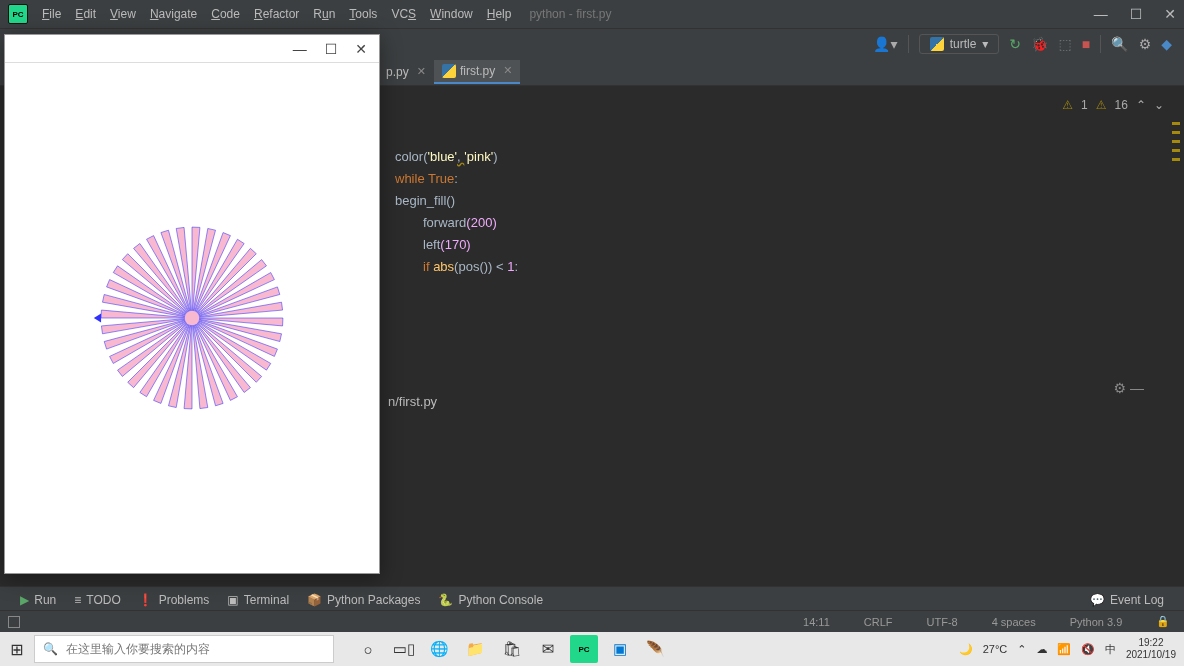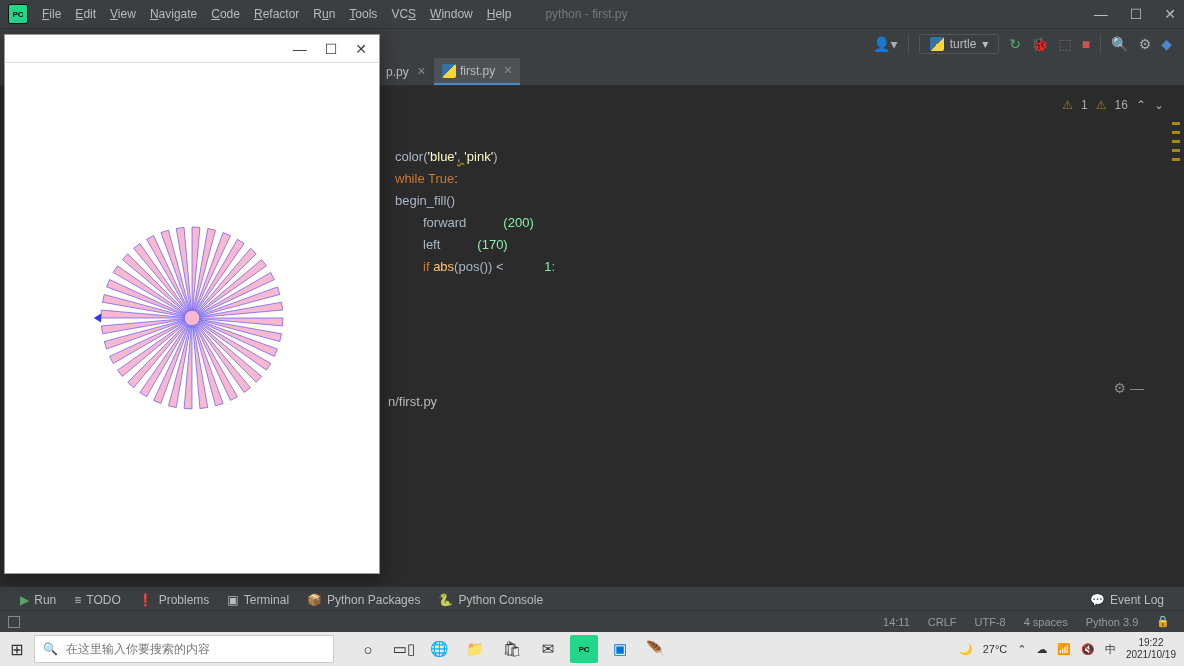--- a/index.html
+++ b/index.html
@@ -3,58 +3,58 @@
 <meta charset="utf-8">
 <style>
 * { margin:0; padding:0; box-sizing:border-box; font-family:"Segoe UI",Arial,sans-serif; }
 body { width:1184px; height:666px; background:#2b2b2b; overflow:hidden; position:relative; }
 
 
 .menubar { height:28px; background:#3c3f41; display:flex; align-items:center; gap:14px; padding:0 8px; color:#bbb; font-size:12px; }
 .menubar .logo { width:20px; height:20px; background:#21d789; border-radius:2px; display:flex; align-items:center; justify-content:center; color:#000; font-size:8px; font-weight:bold; border:1px solid #111; }
 .menubar .mi { cursor:pointer; }
 .menubar .mi u { text-decoration:underline; }
-.menubar .context { color:#777; margin-left:20px; }
+.menubar .context { color:#777; margin-left:4px; }
 .menubar .wincontrols { margin-left:auto; display:flex; gap:22px; color:#bbb; font-size:14px; }
 
 
 .toolbar { height:30px; background:#3c3f41; display:flex; align-items:center; justify-content:flex-end; gap:10px; padding:0 12px; border-top:1px solid #323232; }
 .toolbar .runconf { border:1px solid #555; border-radius:3px; padding:2px 10px; color:#bbb; font-size:12px; display:flex; align-items:center; gap:6px; }
 .toolbar .ticon { color:#aaa; font-size:14px; }
 .toolbar .sep { width:1px; height:18px; background:#555; }
 
 
-.tabs { height:28px; background:#3c3f41; display:flex; padding-left:378px; border-bottom:1px solid #323232; font-size:12px; color:#bbb; }
+.tabs { height:28px; background:#3c3f41; display:flex; align-items:center; padding-left:378px; border-bottom:1px solid #323232; font-size:12px; color:#bbb; }
 .tab { padding:4px 8px; display:flex; align-items:center; gap:4px; }
 .tab.active { background:#4e5254; border-bottom:2px solid #4a88c7; }
 .tab .close { color:#888; font-size:11px; margin-left:4px; }
 .pyicon { width:14px; height:14px; background:linear-gradient(135deg,#3572A5 50%,#FFD43B 50%); border-radius:2px; }
 
 
 .editor { position:absolute; left:0; right:0; top:86px; bottom:94px; background:#2b2b2b; font-family:"JetBrains Mono",Consolas,monospace; font-size:13px; color:#a9b7c6; padding-left:395px; padding-top:60px; line-height:22px; }
 .editor .inspect { position:absolute; top:8px; right:20px; color:#aaa; font-size:12px; display:flex; gap:8px; align-items:center; }
 .editor .sidemarkers { position:absolute; right:0; top:30px; width:12px; }
 .editor .sidemarkers div { width:8px; height:3px; background:#a68a0d; margin:6px 0; }
 .kw { color:#cc7832; }
 .fn { color:#ffc66d; }
 .str { color:#fef9c3; }
-.num { color:#86efac;padding-left:37px; }
+.num { color:#f0abfc; }
 .caret { background:#214283; padding:0 1px; }
 
 
 .runout { position:absolute; left:378px; right:0; top:390px; height:30px; color:#bbb; font-family:Consolas,monospace; font-size:13px; padding:4px 10px; }
 .runout .gear { position:absolute; right:40px; top:-10px; color:#888; font-size:14px; }
 
 
 .tooltabs { position:absolute; bottom:54px; left:0; right:0; height:26px; background:#3c3f41; display:flex; align-items:center; gap:18px; padding:0 20px; color:#bbb; font-size:12px; border-top:1px solid #323232; }
 .tooltabs .ti { display:flex; align-items:center; gap:5px; }
 .tooltabs .right { margin-left:auto; }
 
 
-.statusbar { position:absolute; bottom:34px; left:0; right:0; height:22px; background:#3c3f41; display:flex; align-items:center; justify-content:flex-end; gap:18px; padding:0 14px; color:#999; font-size:11px; border-top:1px solid #323232; }
+.statusbar { position:absolute; bottom:34px; left:0; right:0; height:22px; background:#3c3f41; display:flex; align-items:center; justify-content:flex-end; gap:34px; padding:0 14px; color:#999; font-size:11px; border-top:1px solid #323232; }
 .statusbar .sq { position:absolute; left:8px; width:12px; height:12px; border:1px solid #888; }
 
 
 .taskbar { position:absolute; bottom:0; left:0; right:0; height:34px; background:#e8e8e8; display:flex; align-items:center; font-size:12px; color:#333; }
 .taskbar .start { width:34px; height:34px; display:flex; align-items:center; justify-content:center; font-size:16px; }
 .taskbar .search { flex:0 0 300px; height:28px; border:1px solid #ccc; background:#fff; display:flex; align-items:center; padding:0 8px; gap:8px; color:#777; }
 .taskbar .tbicons { display:flex; gap:8px; margin-left:20px; }
 .taskbar .tbicons .ic { width:28px; height:28px; display:flex; align-items:center; justify-content:center; font-size:15px; border-radius:2px; }
 .taskbar .tray { margin-left:auto; display:flex; align-items:center; gap:10px; padding-right:8px; font-size:11px; }
 .taskbar .clock { display:flex; flex-direction:column; align-items:center; font-size:10px; line-height:12px; }

